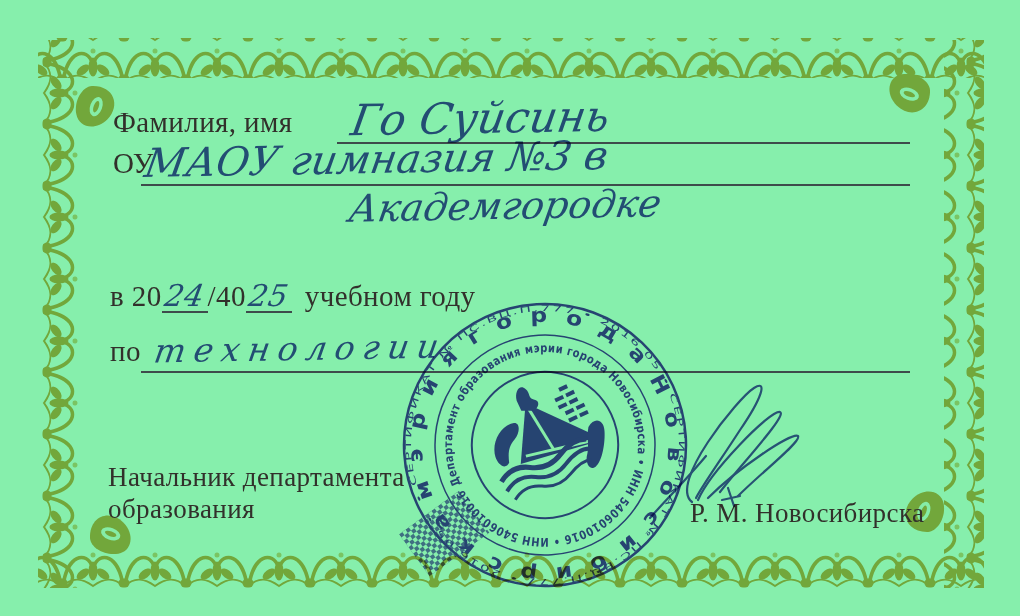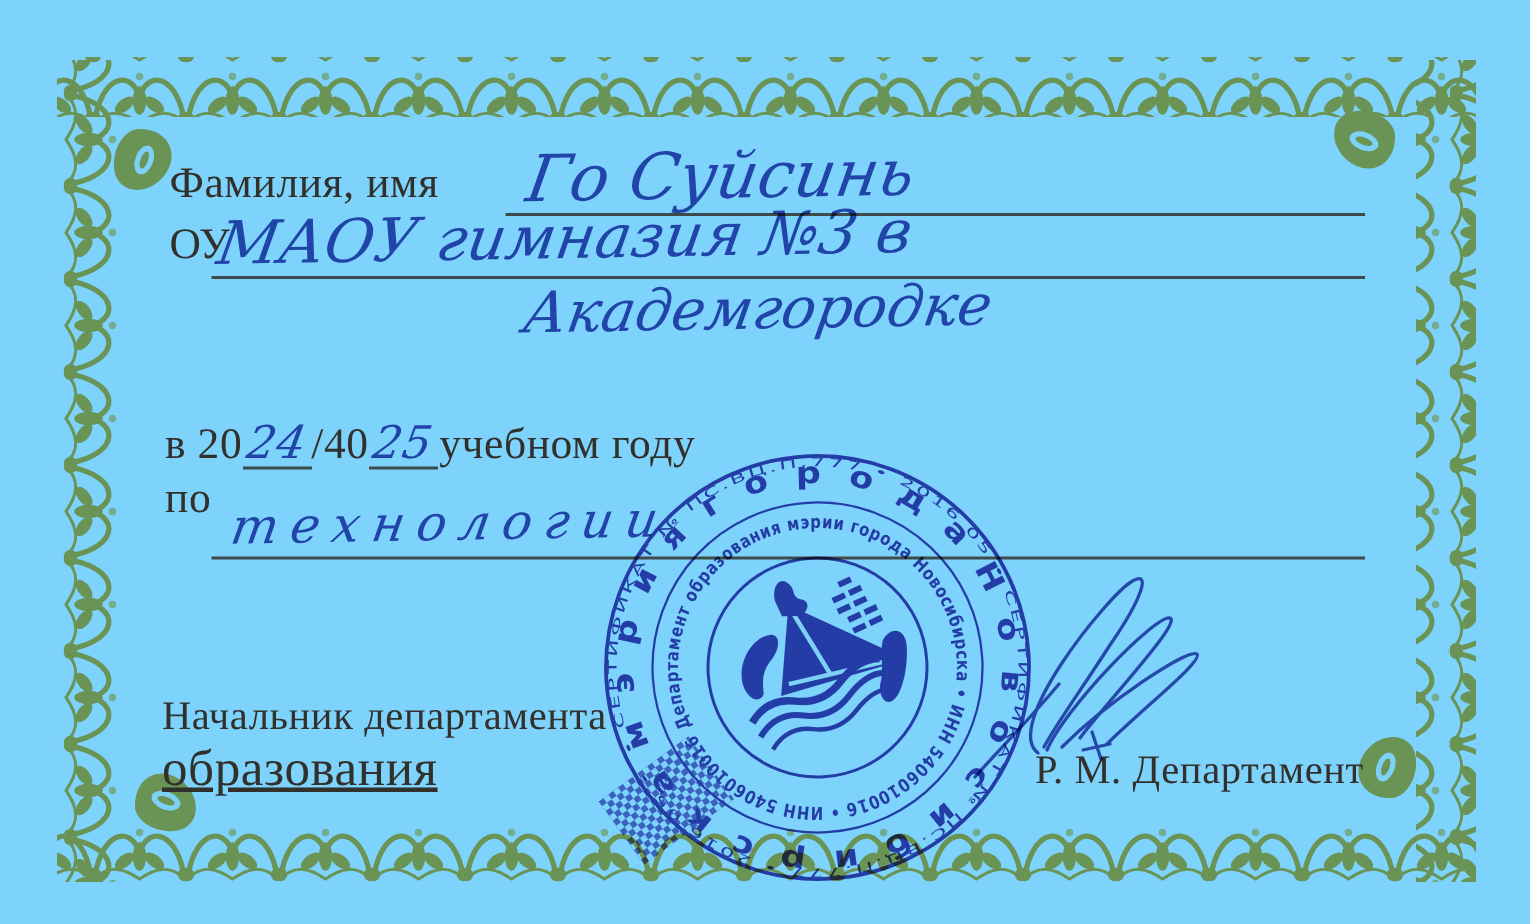--- a/index.html
+++ b/index.html
@@ -1,18 +1,18 @@
 <!DOCTYPE html>
 <html><head>
 <meta charset="utf-8">
 <style>
   html,body { margin:0; padding:0; background:#ffffff; }
   .page {
     position:relative; width:1020px; height:616px;
-    background:#7dd3fc; overflow:hidden;
+    background:#86efac; overflow:hidden;
     font-family:"Liberation Serif", serif;
   }
   
   .printed {
     position:absolute; color:#32302b; font-size:29px;
     letter-spacing:0.4px; white-space:nowrap;
   }
   
   .hand {
     position:absolute; color:#4152aa;
@@ -77,37 +77,37 @@
   </svg>
 
   <span class="printed" style="left:113px;top:106px;">Фамилия, имя</span>
   <span class="printed" style="left:113px;top:147px;">ОУ</span>
 
   <div class="printed yearrow" style="left:110px;top:280px;">
     <span>в 20</span>
     <span class="blank"><span class="hand-inline" style="font-size:30px;">24</span></span>
     <span>/40</span>
     <span class="blank"><span class="hand-inline" style="font-size:30px;">25</span></span>
-    <span style="margin-left:1px;text-align:center;">учебном году</span>
+    <span style="margin-left:13px;text-align:center;">учебном году</span>
   </div>
 
-  <span class="printed" style="left:110px;top:316px;">по</span>
+  <span class="printed" style="left:110px;top:335px;">по</span>
 
   <div class="rule" style="left:337px;top:142px;width:573px;"></div>
   <div class="rule" style="left:141px;top:184px;width:769px;"></div>
   <div class="rule" style="left:141px;top:371px;width:769px;"></div>
 
   <div class="hand" style="left:352px;top:93px;font-size:43px;">Го Суйсинь</div>
   <div class="hand" style="left:146px;top:136px;font-size:40px;">МАОУ гимназия №3 в</div>
   <div class="hand" style="left:350px;top:184px;font-size:38px;">Академгородке</div>
   <div class="hand" style="left:155px;top:329px;font-size:33px;letter-spacing:8px;">технологии</div>
 
   <span class="printed" style="left:108px;top:462px;font-size:27px;text-align:center;">Начальник департамента</span>
-  <span class="printed" style="left:108px;top:494px;font-size:34px;text-decoration:underline;">образования</span>
-  <span class="printed" style="left:690px;top:498px;font-size:27px;">Р. М. Департамент</span>
+  <span class="printed" style="left:108px;top:494px;font-size:27px;">образования</span>
+  <span class="printed" style="left:690px;top:498px;font-size:27px;">Р. М. Новосибирска</span>
 
   <svg class="overlay" style="left:395px;top:295px;opacity:.93;" width="300" height="300" viewBox="0 0 300 300">
     <defs>
       <path id="ringOuter" d="M 150,150 m -123,0 a 123,123 0 1,1 246,0 a 123,123 0 1,1 -246,0" fill="none"></path>
       <path id="ringCert" d="M 150,150 m -134,0 a 134,134 0 1,1 268,0 a 134,134 0 1,1 -268,0" fill="none"></path>
       <path id="ringInner" d="M 150,150 m -93,0 a 93,93 0 1,1 186,0 a 93,93 0 1,1 -186,0" fill="none"></path>
       <pattern id="qr" width="8" height="8" patternUnits="userSpaceOnUse">
         <rect width="4" height="4" fill="#3a3aa2"></rect>
         <rect x="4" y="4" width="4" height="4" fill="#3a3aa2"></rect>
       </pattern>

